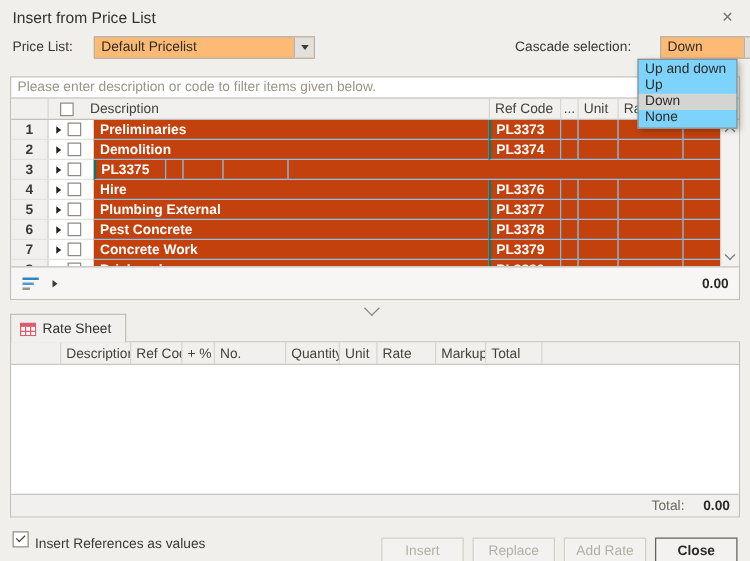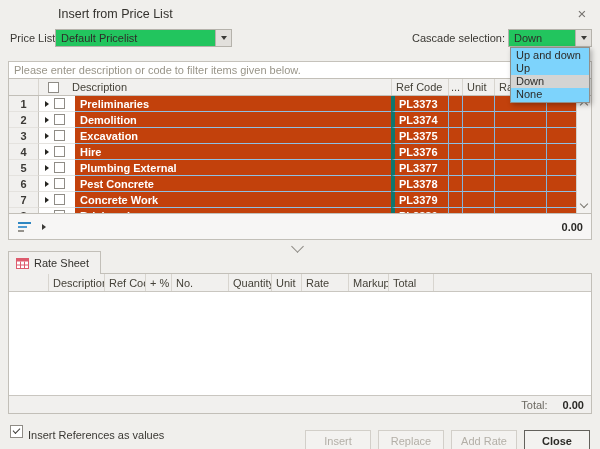--- a/index.html
+++ b/index.html
@@ -8,30 +8,30 @@
     position: relative;
     background: #f0efec;
     font-family: "Liberation Sans", sans-serif;
     font-size: 11px;
     color: #3a3833;
     overflow: hidden;
   }
   .abs { position: absolute; }
 
   
-  .title { left: 10px; top: 7px; font-size: 12.5px; color: #34322e; margin-left: 48px; }
+  .title { left: 10px; top: 7px; font-size: 12.5px; color: #34322e; }
   .close-x { left: 571px; top: 4px; width: 22px; height: 20px; text-align: center;
              font-size: 15px; color: #767370; line-height: 20px; }
 
   
   .lbl { font-size: 11px; color: #3a3833; line-height: 18px; }
 
   
-  .combo { position: absolute; height: 18px; background: #22c55e; border: 1px solid #b5b2ab;
-           display: flex; align-items: stretch; }
+  .combo { position: absolute; height: 18px; background: #fdba74; border: 1px solid #b5b2ab;
+           display: flex; align-items: stretch; margin-left: 20px; }
   .combo .val { flex: 1; padding: 0 5px; line-height: 16px; color: #2e2d2a; overflow: hidden; white-space: nowrap; }
   .combo .cbtn { width: 16px; background: #e2e0dc; border-left: 1px solid #b5b2ab;
                  display: flex; align-items: center; justify-content: center; }
   .tri-down { width: 0; height: 0; border-left: 3.5px solid transparent;
               border-right: 3.5px solid transparent; border-top: 4px solid #3b3a37; }
 
   
   .filter { left: 8px; top: 61px; width: 584px; height: 18px; border: 1px solid #c5c2bb;
             padding: 0 5px; font-size: 11px; font-family: "Liberation Sans", sans-serif;
             color: #2e2d2a; background: #fff; outline: none; }
@@ -65,21 +65,21 @@
            border-bottom: 1px solid #e4e2de; display: flex; align-items: center;
            justify-content: center; font-weight: 700; color: #3b3935; flex: none; }
   .c-tree { width: 36px; background: #fff; border-bottom: 1px solid #e4e2de;
             display: flex; align-items: center; flex: none; }
   .expand-arrow { width: 0; height: 0; border-top: 3px solid transparent;
                   border-bottom: 3px solid transparent; border-left: 4px solid #262521; margin-left: 6px; }
   .row-checkbox { width: 11px; height: 11px; background: #fff; border: 1px solid #8f8c86; margin-left: 5px; }
   .bluecell { background: #c2410c; border-bottom: 1px solid #8fc0e4; color: #fff; font-weight: 700;
               display: flex; align-items: center; overflow: hidden; white-space: nowrap; flex: none; }
   .c-desc { width: 316px; padding-left: 5px; }
-  .c-ref  { width: 57px; border-left: 4px solid #0f766e; padding-left: 4px; }
+  .c-ref  { width: 57px; border-left: 2px solid #0f766e; padding-left: 4px; }
   .c-dots { width: 14px; border-left: 1px solid #82b4dd; }
   .c-unit { width: 32px; border-left: 1px solid #82b4dd; }
   .c-rate { width: 52px; border-left: 1px solid #82b4dd; }
   .c-extra{ flex: 1 1 auto; border-left: 1px solid #82b4dd; }
 
   .pg-scroll { width: 15px; border-left: 1px solid #d5d2cc; background: #f3f2f0;
                position: relative; flex: none; }
   .chev { position: absolute; left: 4px; width: 6px; height: 6px;
           border-left: 1px solid #79766f; border-bottom: 1px solid #79766f; }
   .chev.up { top: 6px; transform: rotate(135deg); }
@@ -198,21 +198,20 @@
     <div class="bluecell c-unit"></div>
     <div class="bluecell c-rate"></div>
     <div class="bluecell c-extra"></div>
   </div>
         <div class="prow">
     <div class="c-ind">3</div>
     <div class="c-tree">
       <span class="expand-arrow"></span>
       <span class="row-checkbox"></span>
     </div>
-    <div class="bluecell c-desc">Excavation</div>
     <div class="bluecell c-ref">PL3375</div>
     <div class="bluecell c-dots"></div>
     <div class="bluecell c-unit"></div>
     <div class="bluecell c-rate"></div>
     <div class="bluecell c-extra"></div>
   </div>
         <div class="prow">
     <div class="c-ind">4</div>
     <div class="c-tree">
       <span class="expand-arrow"></span>

